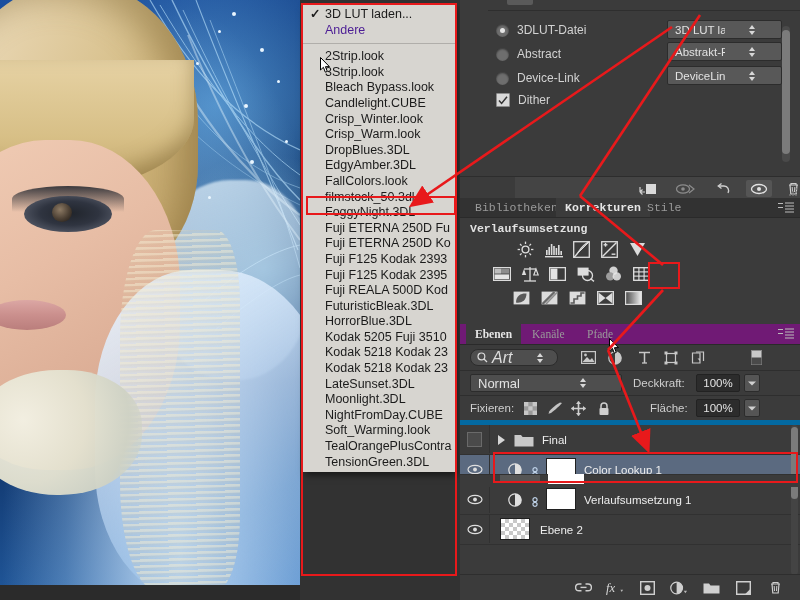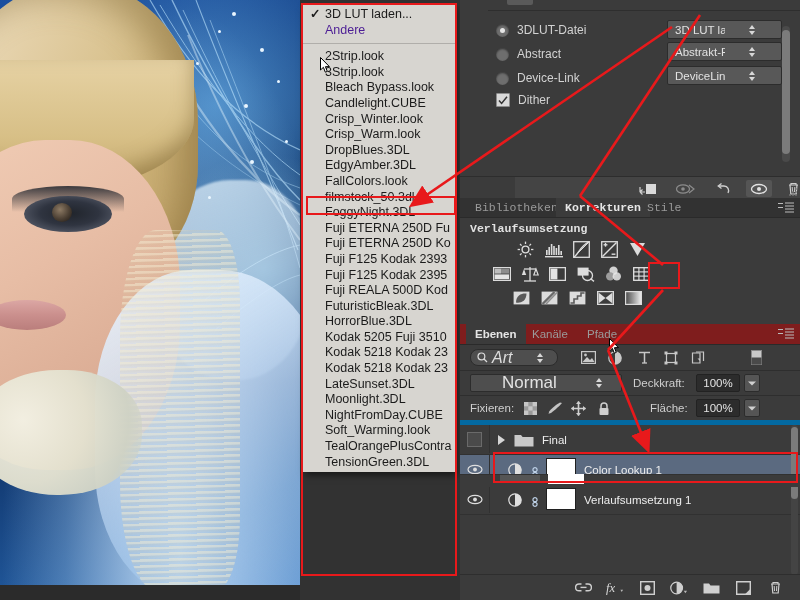--- a/index.html
+++ b/index.html
@@ -102,30 +102,30 @@
   .tab.active{background:#3b3b3b;color:#e6e6e6;font-weight:bold;}
   .tabmenu{position:absolute;right:6px;top:4px;width:16px;height:11px;}
   .adj-title{position:absolute;left:10px;top:24px;font-size:11.5px;color:#e2e2e2;font-weight:bold;}
   .adjrow{position:absolute;display:flex;gap:9px;align-items:center;}
   .ai{width:19px;height:19px;display:flex;align-items:center;justify-content:center;}
   #lut-icon-outline{position:absolute;left:648px;top:262px;width:32px;height:27px;
     border:2px solid #e8191b;box-sizing:border-box;pointer-events:none;}
 
   
   #layers{position:absolute;left:460px;top:324px;width:340px;height:276px;background:#3b3b3b;}
-  #layers .tabbar{background:#7f1d1d;height:20px;}
+  #layers .tabbar{background:#701a75;height:20px;font-family:Liberation Serif, serif;}
   .filterbar{position:relative;height:25px;background:#3b3b3b;border-bottom:1px solid #2e2e2e;}
   .kindsel{position:absolute;left:10px;top:4px;width:88px;height:17px;background:#4e4e4e;border:1px solid #2c2c2c;
     border-radius:8px;display:flex;align-items:center;padding:0 4px 0 6px;box-sizing:border-box;gap:4px;}
   .kindsel span{color:#ddd;font-size:16px;flex:1;font-style:italic;}
   .fbtn{position:absolute;top:4px;width:20px;height:17px;display:flex;align-items:center;justify-content:center;}
   .blendrow{position:relative;height:24px;background:#3b3b3b;border-bottom:1px solid #2e2e2e;}
   .blendsel{position:absolute;left:10px;top:3px;width:152px;height:18px;background:#4e4e4e;border:1px solid #2c2c2c;
     border-radius:2px;display:flex;align-items:center;padding:0 4px 0 7px;box-sizing:border-box;}
-  .blendsel span{color:#e2e2e2;font-size:17px;flex:1;margin-left:24px;}
+  .blendsel span{color:#e2e2e2;font-size:13px;flex:1;}
   .flabel{position:absolute;color:#cfcfcf;font-size:11.5px;top:6px;}
   .numfield{position:absolute;top:3px;height:18px;background:#2c2c2c;border:1px solid #222;border-radius:2px;
     display:flex;align-items:center;justify-content:center;width:44px;box-sizing:border-box;}
   .numfield span{color:#e3e3e3;font-size:11.5px;}
   .numarrow{position:absolute;top:3px;width:16px;height:18px;background:#555;border:1px solid #2c2c2c;border-radius:2px;
     display:flex;align-items:center;justify-content:center;box-sizing:border-box;}
   .lockrow{position:relative;height:24px;background:#3b3b3b;border-bottom:5px solid #0369a1;}
   .lockicon{position:absolute;top:5px;width:17px;height:15px;display:flex;align-items:center;justify-content:center;}
 
   .layerlist{position:relative;height:150px;background:#3b3b3b;overflow:hidden;}
@@ -690,20 +690,31 @@
               <circle cx="7" cy="7" r="6.2" fill="none" stroke="#e0e0e0" stroke-width="1.2"></circle>
               <path d="M7,0.8 A6.2,6.2 0 0,1 7,13.2 Z" fill="#e0e0e0"></path>
             </svg></span>
           <span style="position: absolute; left: 69px; top: 9px; width: 12px; height: 12px;"><svg width="12" height="12" viewBox="0 0 12 12">
               <path d="M4,3 A2.2,2.2 0 0,1 8,3 L8,4.4 A2.2,2.2 0 0,1 4,4.4 Z" fill="none" stroke="#bfd2e8" stroke-width="1.2"></path>
               <path d="M4,7.6 A2.2,2.2 0 0,1 8,7.6 L8,9 A2.2,2.2 0 0,1 4,9 Z" fill="none" stroke="#bfd2e8" stroke-width="1.2"></path>
             </svg></span>
           <span class="mask-thumb" style="left: 86px;"></span>
           <span class="lname" style="left: 124px;">Verlaufsumsetzung 1</span>
         </div>
+        <div class="lrow">
+          <div class="lvis">
+            <svg width="16" height="11" viewBox="0 0 16 11">
+              <ellipse cx="8" cy="5.5" rx="7" ry="4.2" fill="none" stroke="#dedede" stroke-width="1.2"></ellipse>
+              <circle cx="8" cy="5.5" r="1.9" fill="#dedede"></circle>
+            </svg>
+          </div>
+          <div class="ldiv"></div>
+          <span class="lthumb checker" style="left: 40px;"></span>
+          <span class="lname" style="left: 80px;">Ebene 2</span>
+        </div>
 
     <div class="lscrolltrk"></div>
         <div class="lscroll"></div>
       </div>
     <div id="partialrow">
       <div style="position:absolute;left:40px;top:0;width:40px;height:8px;background:#555"></div>
       <div style="position:absolute;left:88px;top:-1px;width:36px;height:10px;background:#fff"></div>
     </div>
 
     <div class="lbottom">

